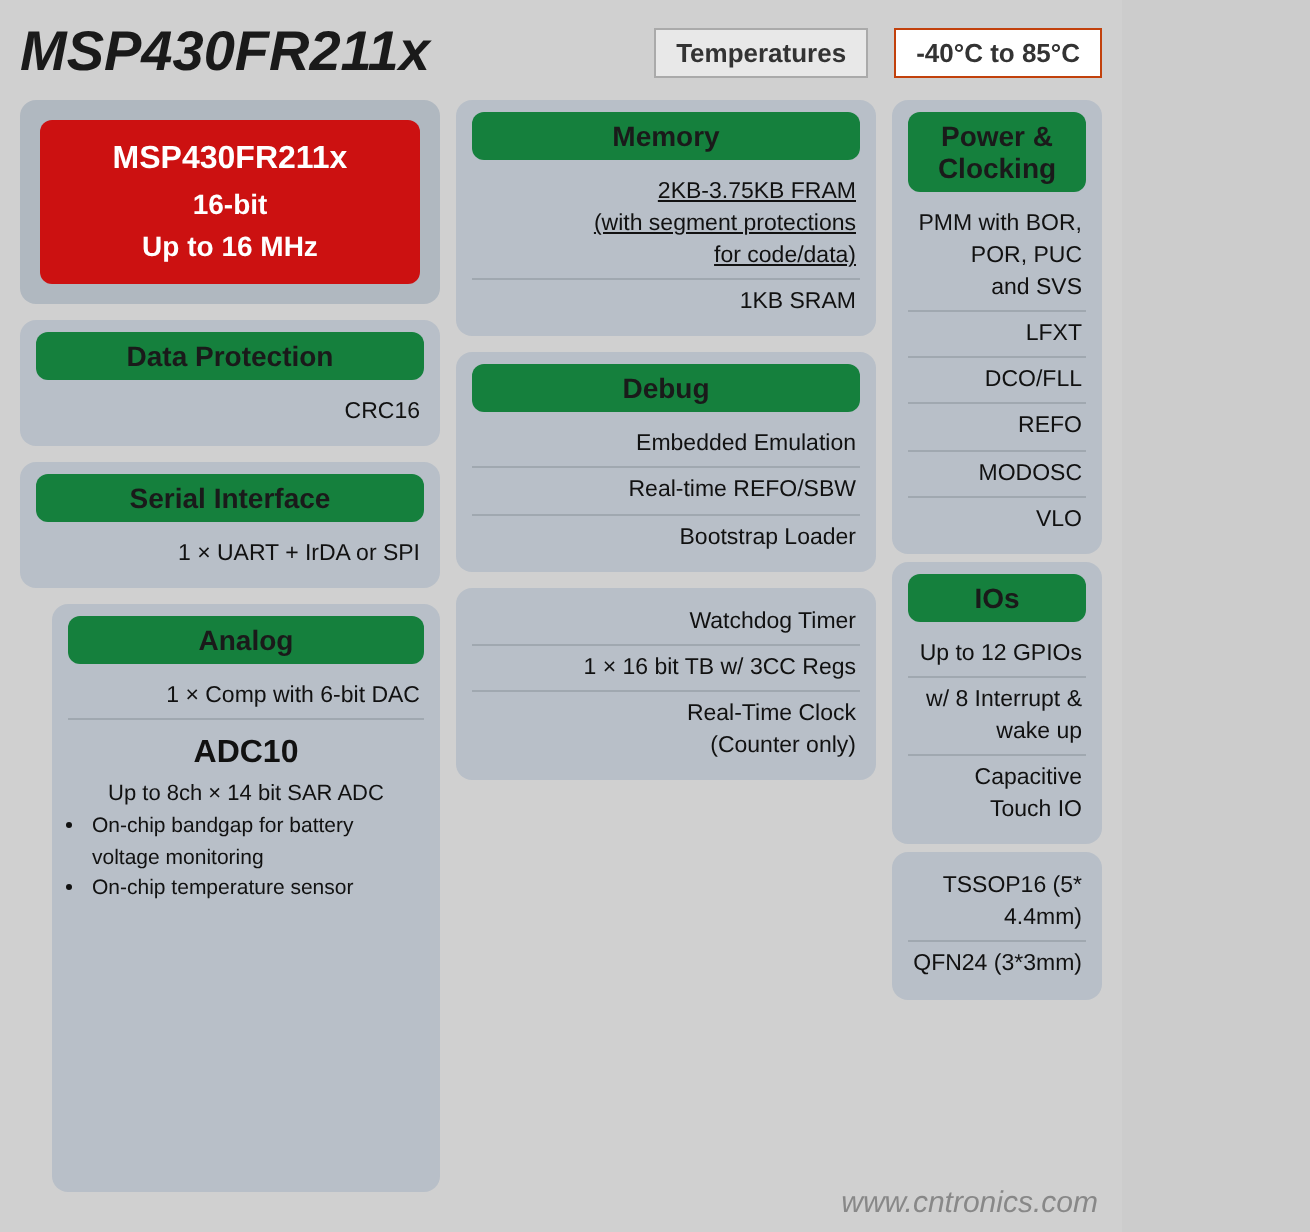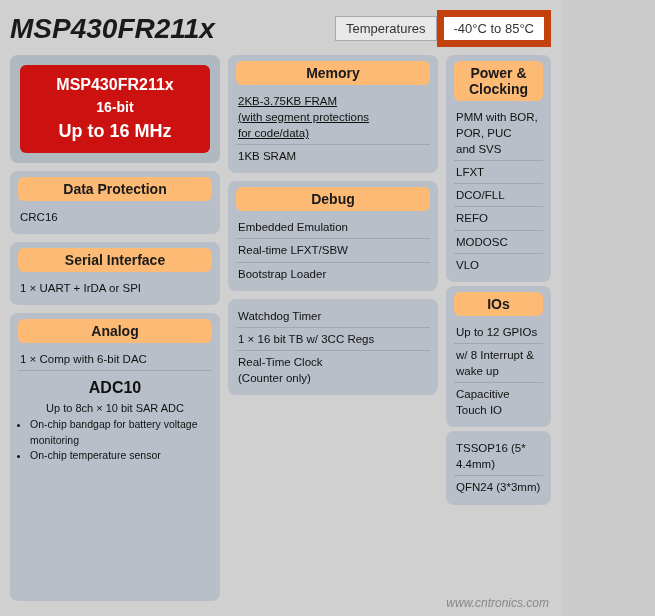--- a/index.html
+++ b/index.html
@@ -25,32 +25,33 @@
     }
     .chip-title {
       font-size: 28px;
       font-weight: bold;
       color: #1a1a1a;
       font-style: italic;
     }
     .temp-box {
       display: flex;
       align-items: center;
-      gap: 0;
+      gap: 13px;
+      font-weight: bold;
     }
     .temp-label {
       background: #e8e8e8;
       border: 1px solid #aaa;
       padding: 4px 10px;
       font-size: 13px;
       color: #333;
     }
     .temp-value {
       background: #fff;
-      border: 7px solid #c2410c;
+      border: 1px solid #c2410c;
       padding: 4px 10px;
       font-size: 13px;
       color: #333;
       text-align: right;
     }
     .content-area {
       display: flex;
       gap: 8px;
       height: calc(100% - 50px);
     }
@@ -93,58 +94,59 @@
       font-size: 14px;
       line-height: 1.5;
     }
     .chip-info-red .chip-name {
       font-size: 16px;
     }
     .chip-info-red .chip-bit {
       font-size: 14px;
     }
     .chip-info-red .chip-freq {
-      font-size: 18px;
+      font-size: 14px;
     }
 
     
     .section-card {
       background: #b8bfc8;
       border-radius: 8px;
       padding: 6px 8px;
       flex-shrink: 0;
     }
     .section-header {
-      background: #fdba74;
+      background: #15803d;
       border-radius: 6px;
       text-align: center;
       padding: 4px 6px;
       font-size: 14px;
       font-weight: bold;
       color: #1a1a1a;
       margin-bottom: 5px;
     }
     .section-item {
-      text-align: left;
+      text-align: right;
       font-size: 11.5px;
       color: #111;
       padding: 3px 2px;
       border-bottom: 1px solid #a0a8b0;
       line-height: 1.4;
     }
     .section-item:last-child {
       border-bottom: none;
     }
     .section-item.underline {
       text-decoration: underline;
     }
 
     
     .analog-section {
       flex: 1;
+      margin-left: 16px;
     }
     .analog-items {
       font-size: 11px;
       color: #111;
       text-align: center;
       line-height: 1.5;
     }
     .analog-items .bold {
       font-weight: bold;
       font-size: 16px;
@@ -154,21 +156,21 @@
       padding-left: 12px;
       font-size: 10.5px;
       list-style: disc;
     }
 
     
     .watermark {
       position: absolute;
       bottom: 6px;
       right: 12px;
-      font-size: 12px;
+      font-size: 15px;
       color: #888;
       font-style: italic;
     }
   </style>
 </head>
 <body>
 
 <div class="main-container">
 
   <div class="header-row">
@@ -200,42 +202,42 @@
         <div class="section-header">Serial Interface</div>
         <div class="section-item">1 × UART + IrDA or SPI</div>
       </div>
 
       <div class="section-card analog-section">
         <div class="section-header">Analog</div>
         <div class="analog-items">
           <div class="section-item">1 × Comp with 6-bit DAC</div>
           <div style="margin-top:5px;">
             <div class="bold">ADC10</div>
-            <div>Up to 8ch × 10 bit SAR ADC</div>
+            <div>Up to 8ch × 14 bit SAR ADC</div>
             <ul>
               <li>On-chip bandgap for battery voltage monitoring</li>
               <li>On-chip temperature sensor</li>
             </ul>
           </div>
         </div>
       </div>
     </div>
 
     <div class="mid-col">
 
       <div class="section-card">
         <div class="section-header">Memory</div>
         <div class="section-item underline">2KB-3.75KB FRAM<br>(with segment protections<br>for code/data)</div>
         <div class="section-item">1KB SRAM</div>
       </div>
 
       <div class="section-card">
         <div class="section-header">Debug</div>
         <div class="section-item">Embedded Emulation</div>
-        <div class="section-item">Real-time LFXT/SBW</div>
+        <div class="section-item">Real-time REFO/SBW</div>
         <div class="section-item">Bootstrap Loader</div>
       </div>
 
       <div class="section-card">
         <div class="section-item">Watchdog Timer</div>
         <div class="section-item">1 × 16 bit TB w/ 3CC Regs</div>
         <div class="section-item">Real-Time Clock<br>(Counter only)</div>
       </div>
     </div>
 

